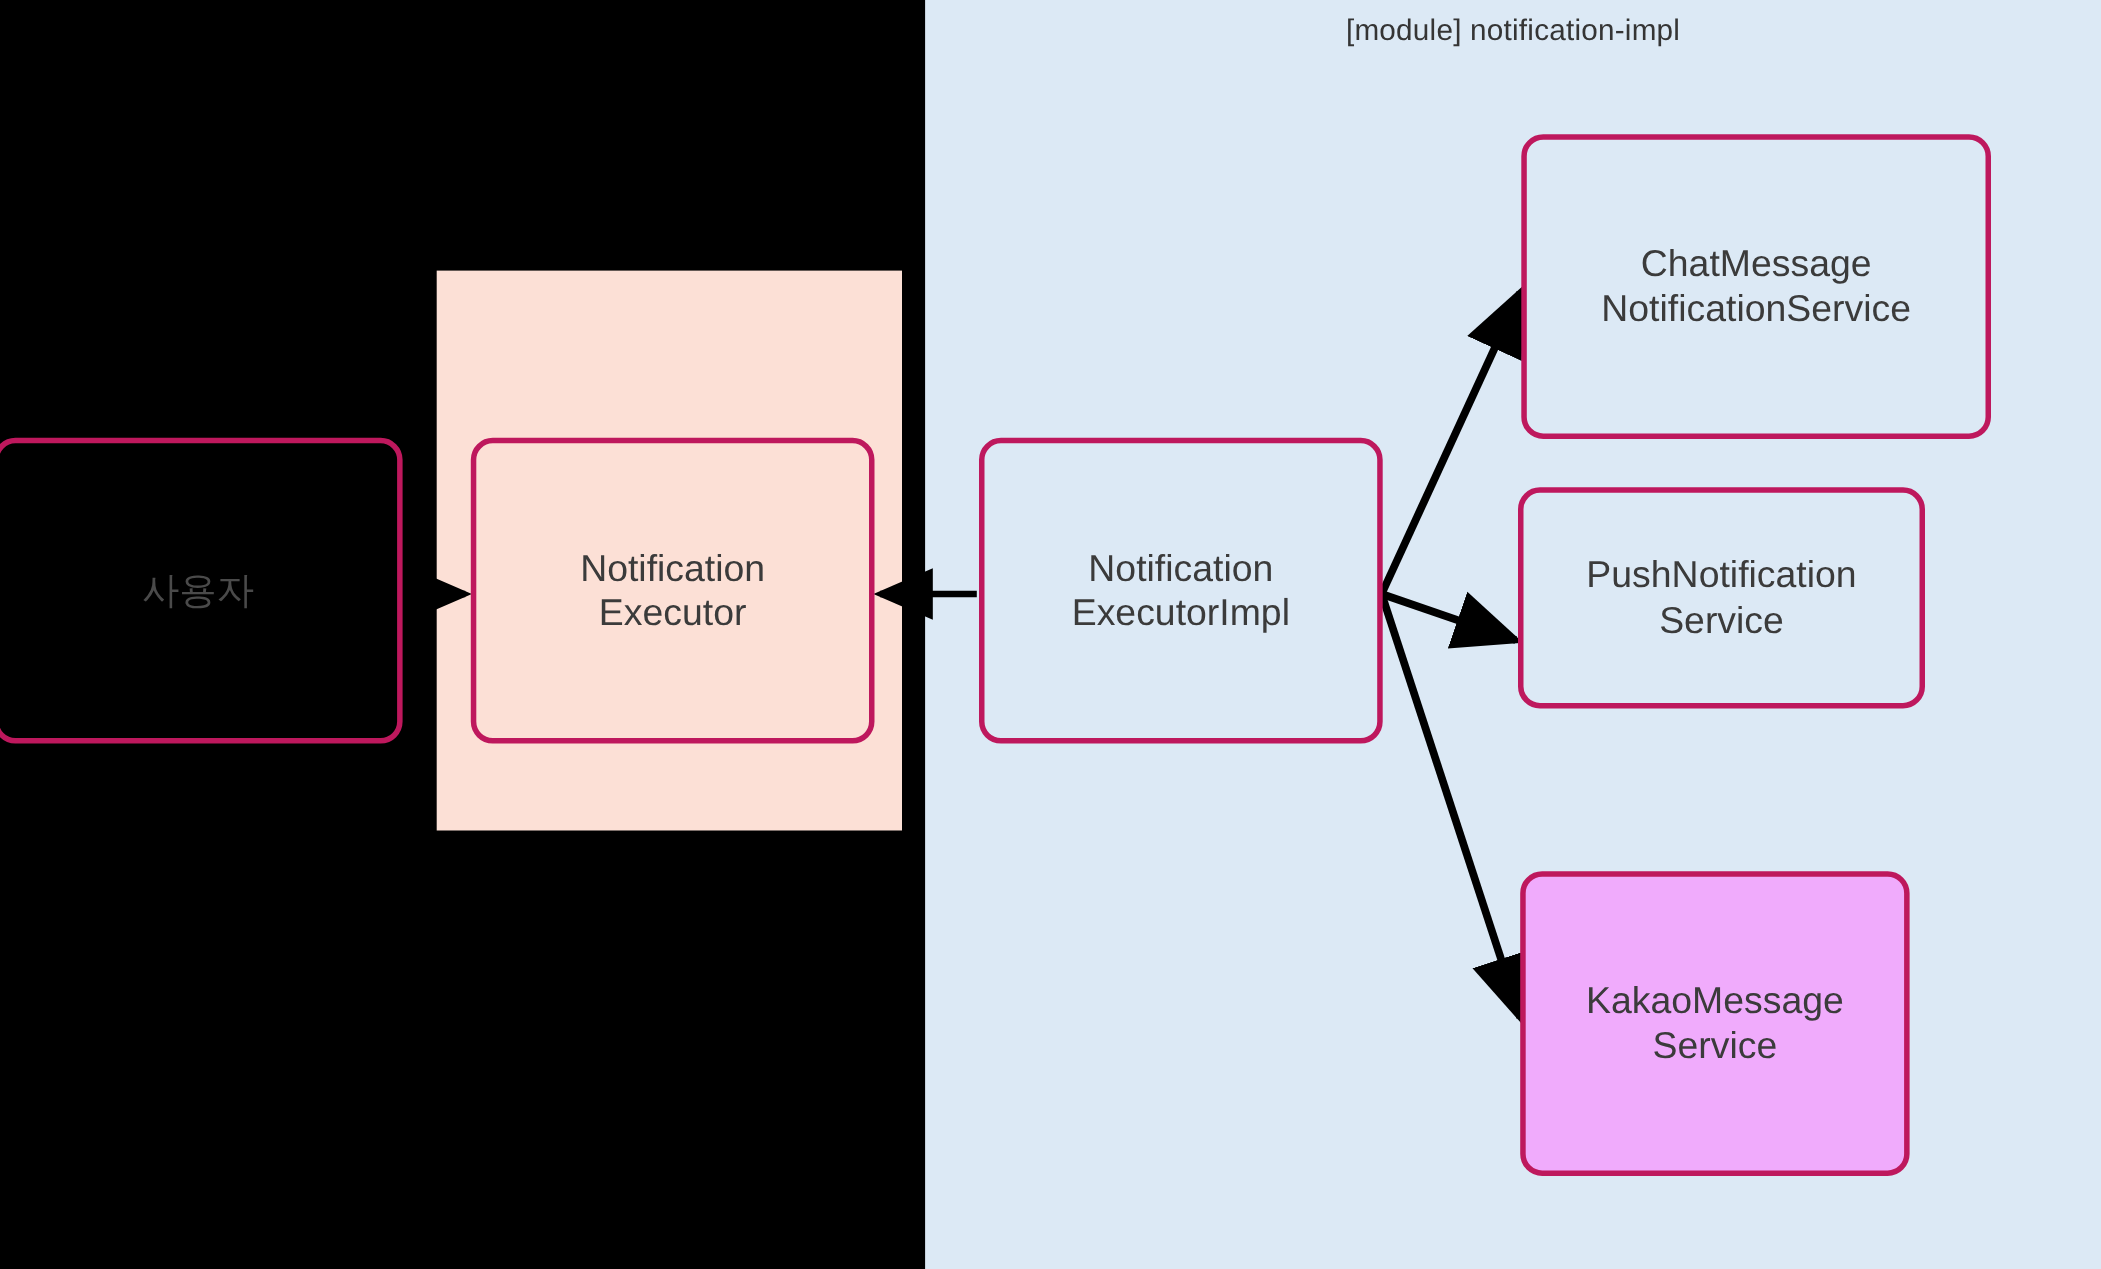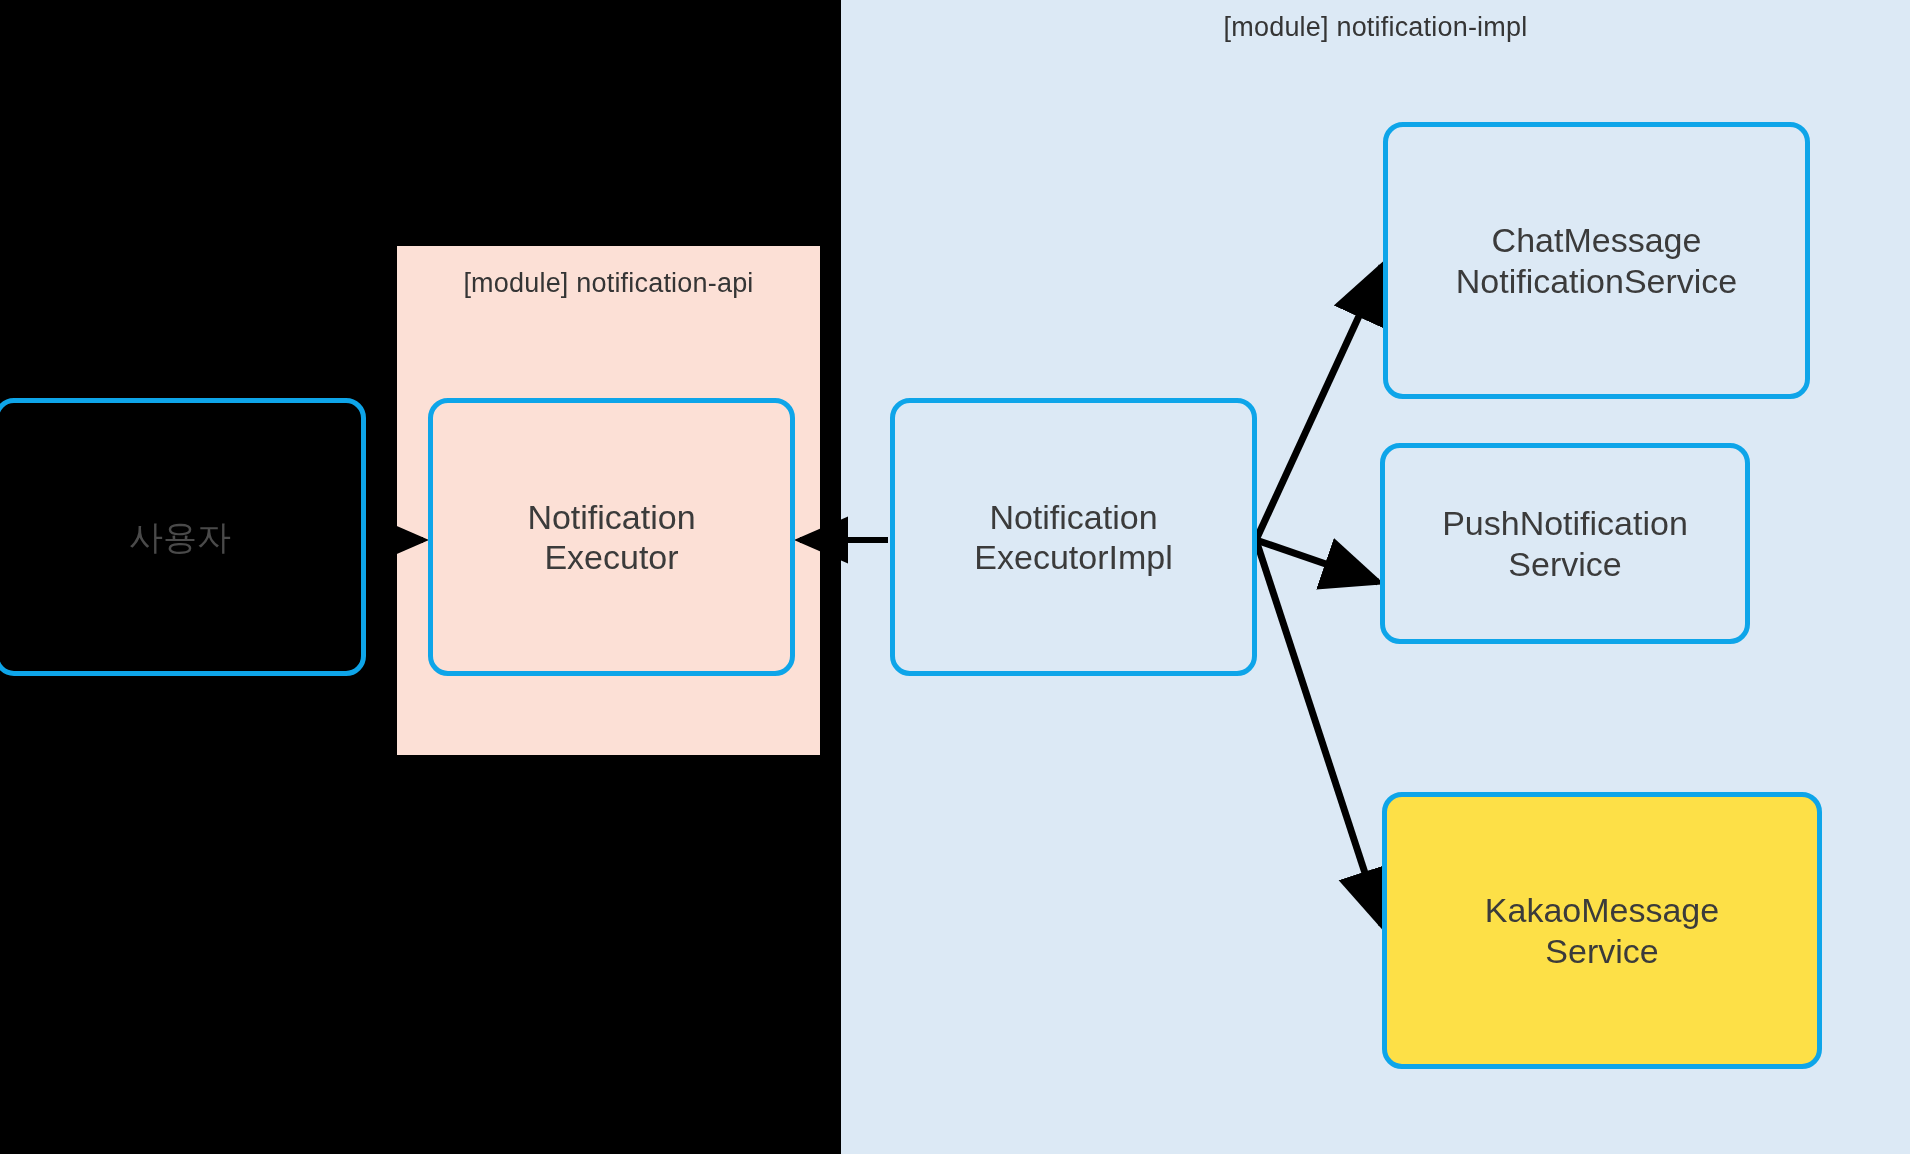--- a/index.html
+++ b/index.html
@@ -47,21 +47,21 @@
     width: 423px;
   }
   #module-impl-label {
     left: 841px;
     top: 12px;
     width: 1069px;
   }
   .node {
     position: absolute;
     box-sizing: border-box;
-    border: 5px solid #0ea5e9;
+    border: 5px solid #be185d;
     border-radius: 20px;
     display: flex;
     align-items: center;
     justify-content: center;
     text-align: center;
     color: #3b3b3b;
     font-size: 34px;
     line-height: 1.18;
     padding: 18px 10px;
   }
@@ -99,44 +99,43 @@
   #node-push-notification-service {
     left: 1380px;
     top: 443px;
     width: 370px;
     height: 201px;
     background: #dce9f5;
   }
   #node-kakao-message-service {
     left: 1382px;
     top: 792px;
-    width: 440px;
+    width: 354px;
     height: 277px;
-    background: #fde047;
+    background: #f0abfc;
   }
   #edges {
     position: absolute;
     left: 0; top: 0;
     width: 1910px;
     height: 1154px;
     pointer-events: none;
   }
 </style>
 </head>
 <body>
 
 <div id="canvas">
 
   <div class="module-region" id="module-impl-region"></div>
 
   <div class="module-region" id="module-api-region"></div>
 
   <div class="module-label" id="module-impl-label">[module] notification-impl</div>
 
-  <div class="module-label" id="module-api-label">[module] notification-api</div>
 
   <svg id="edges" viewBox="0 0 1910 1154" xmlns="http://www.w3.org/2000/svg">
     <defs>
       <marker id="arrowhead" markerWidth="9" markerHeight="9" refX="8" refY="4.5" orient="auto" markerUnits="strokeWidth">
         <path d="M0,0.6 L9,4.5 L0,8.4 z" fill="#000000"></path>
       </marker>
     </defs>
 
     <g>
       <line x1="366" y1="540" x2="423" y2="540" stroke="#000000" stroke-width="6" marker-end="url(#arrowhead)"></line>

